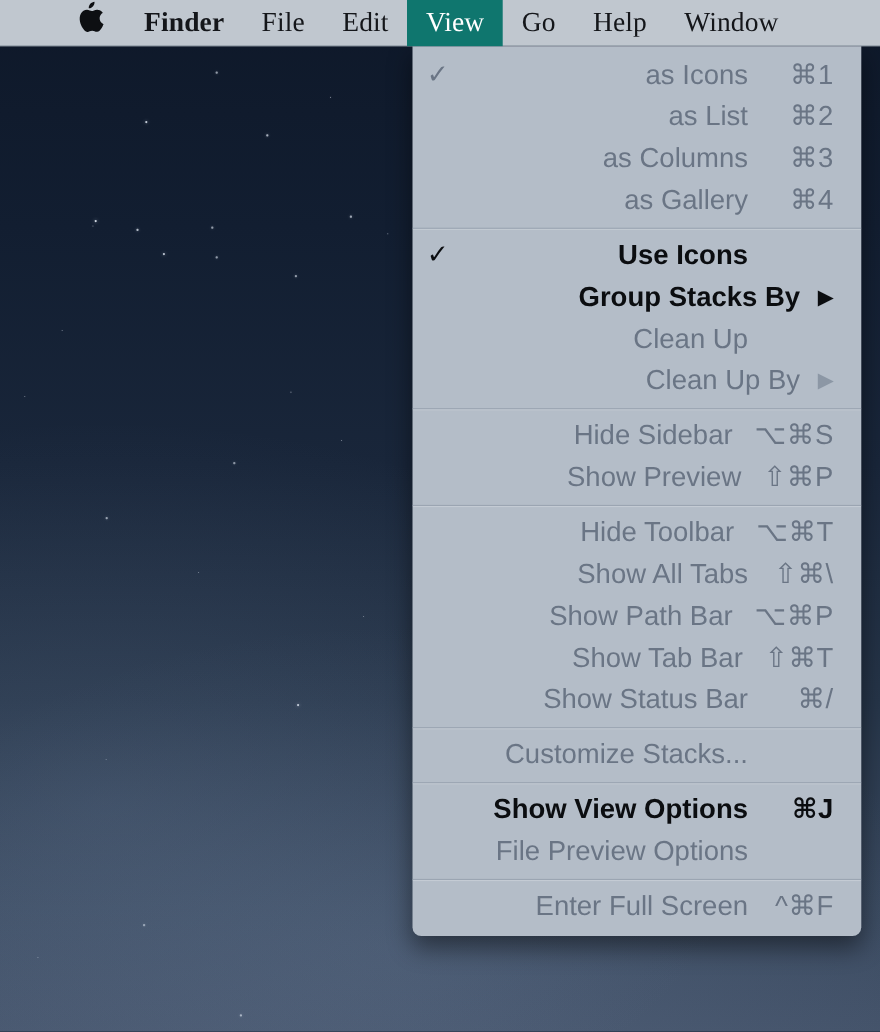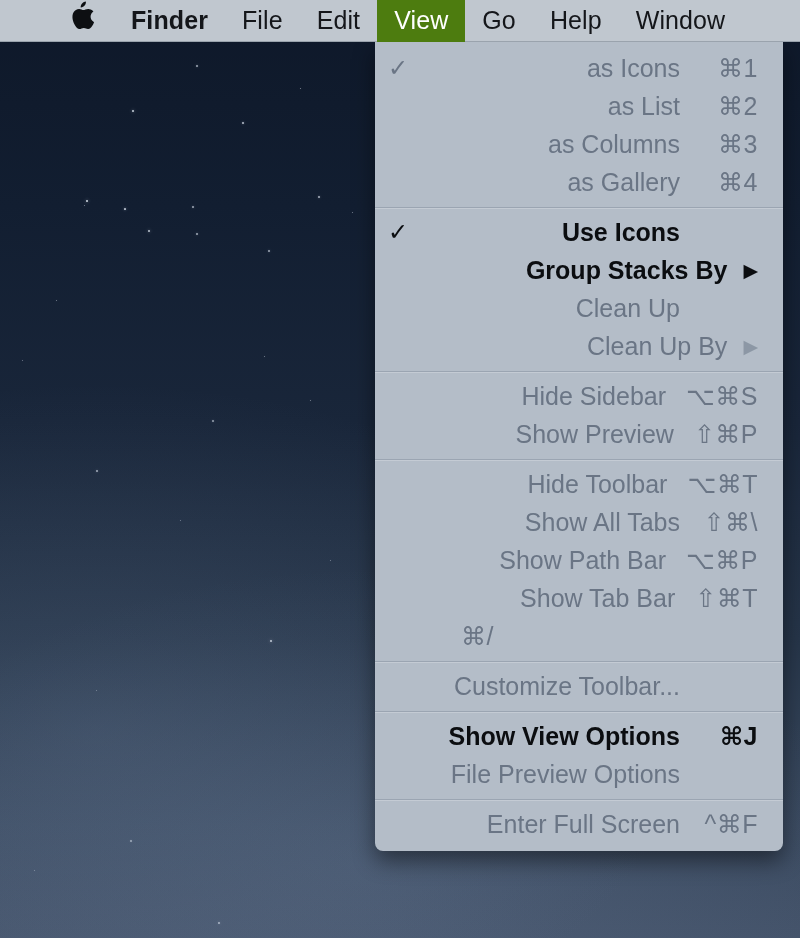--- a/index.html
+++ b/index.html
@@ -39,25 +39,26 @@
     display:flex; align-items:center;
     z-index:30;
     border-bottom:1px solid #9aa3ad;
   }
   .mb-item {
     height:42px; display:flex; align-items:center;
     padding:0 17px;
     font-size:25px; color:#14161a;
     letter-spacing:.1px;
     white-space:nowrap;
+    font-family:Liberation Serif, serif;
   }
   .mb-apple { padding:0 18px 0 70px; }
   .apple-glyph { font-size:28px; line-height:1; color:#0d0f12; transform:translateY(-2px); }
   .mb-bold { font-weight:bold; }
-  .mb-active { background:#4d7c0f; color:#ffffff; }
+  .mb-active { background:#0f766e; color:#ffffff; }
 
   
   #view-menu {
     position:absolute;
     left:375px; top:42px; width:408px;
     background:#b4bdc8;
     border-bottom-left-radius:8px;
     border-bottom-right-radius:8px;
     box-shadow:0 10px 22px rgba(0,0,0,0.45);
     z-index:25;
@@ -233,28 +234,29 @@
         <span class="mi-label">Show Path Bar</span>
         <span class="mi-key">⌥⌘P</span>
       </div>
       <div class="menu-item disabled">
         <span class="mi-check"></span>
         <span class="mi-label">Show Tab Bar</span>
         <span class="mi-key">⇧⌘T</span>
       </div>
       <div class="menu-item disabled">
         <span class="mi-check"></span>
+        <span class="mi-label">Show Status Bar</span>
         <span class="mi-key">⌘/</span>
       </div>
     </div>
     <div class="separator"></div>
     <div class="menu-section">
       <div class="menu-item disabled">
         <span class="mi-check"></span>
-        <span class="mi-label">Customize Toolbar...</span>
+        <span class="mi-label">Customize Stacks...</span>
         <span class="mi-key"></span>
       </div>
     </div>
     <div class="separator"></div>
     <div class="menu-section">
       <div class="menu-item enabled">
         <span class="mi-check"></span>
         <span class="mi-label">Show View Options</span>
         <span class="mi-key">⌘J</span>
       </div>

